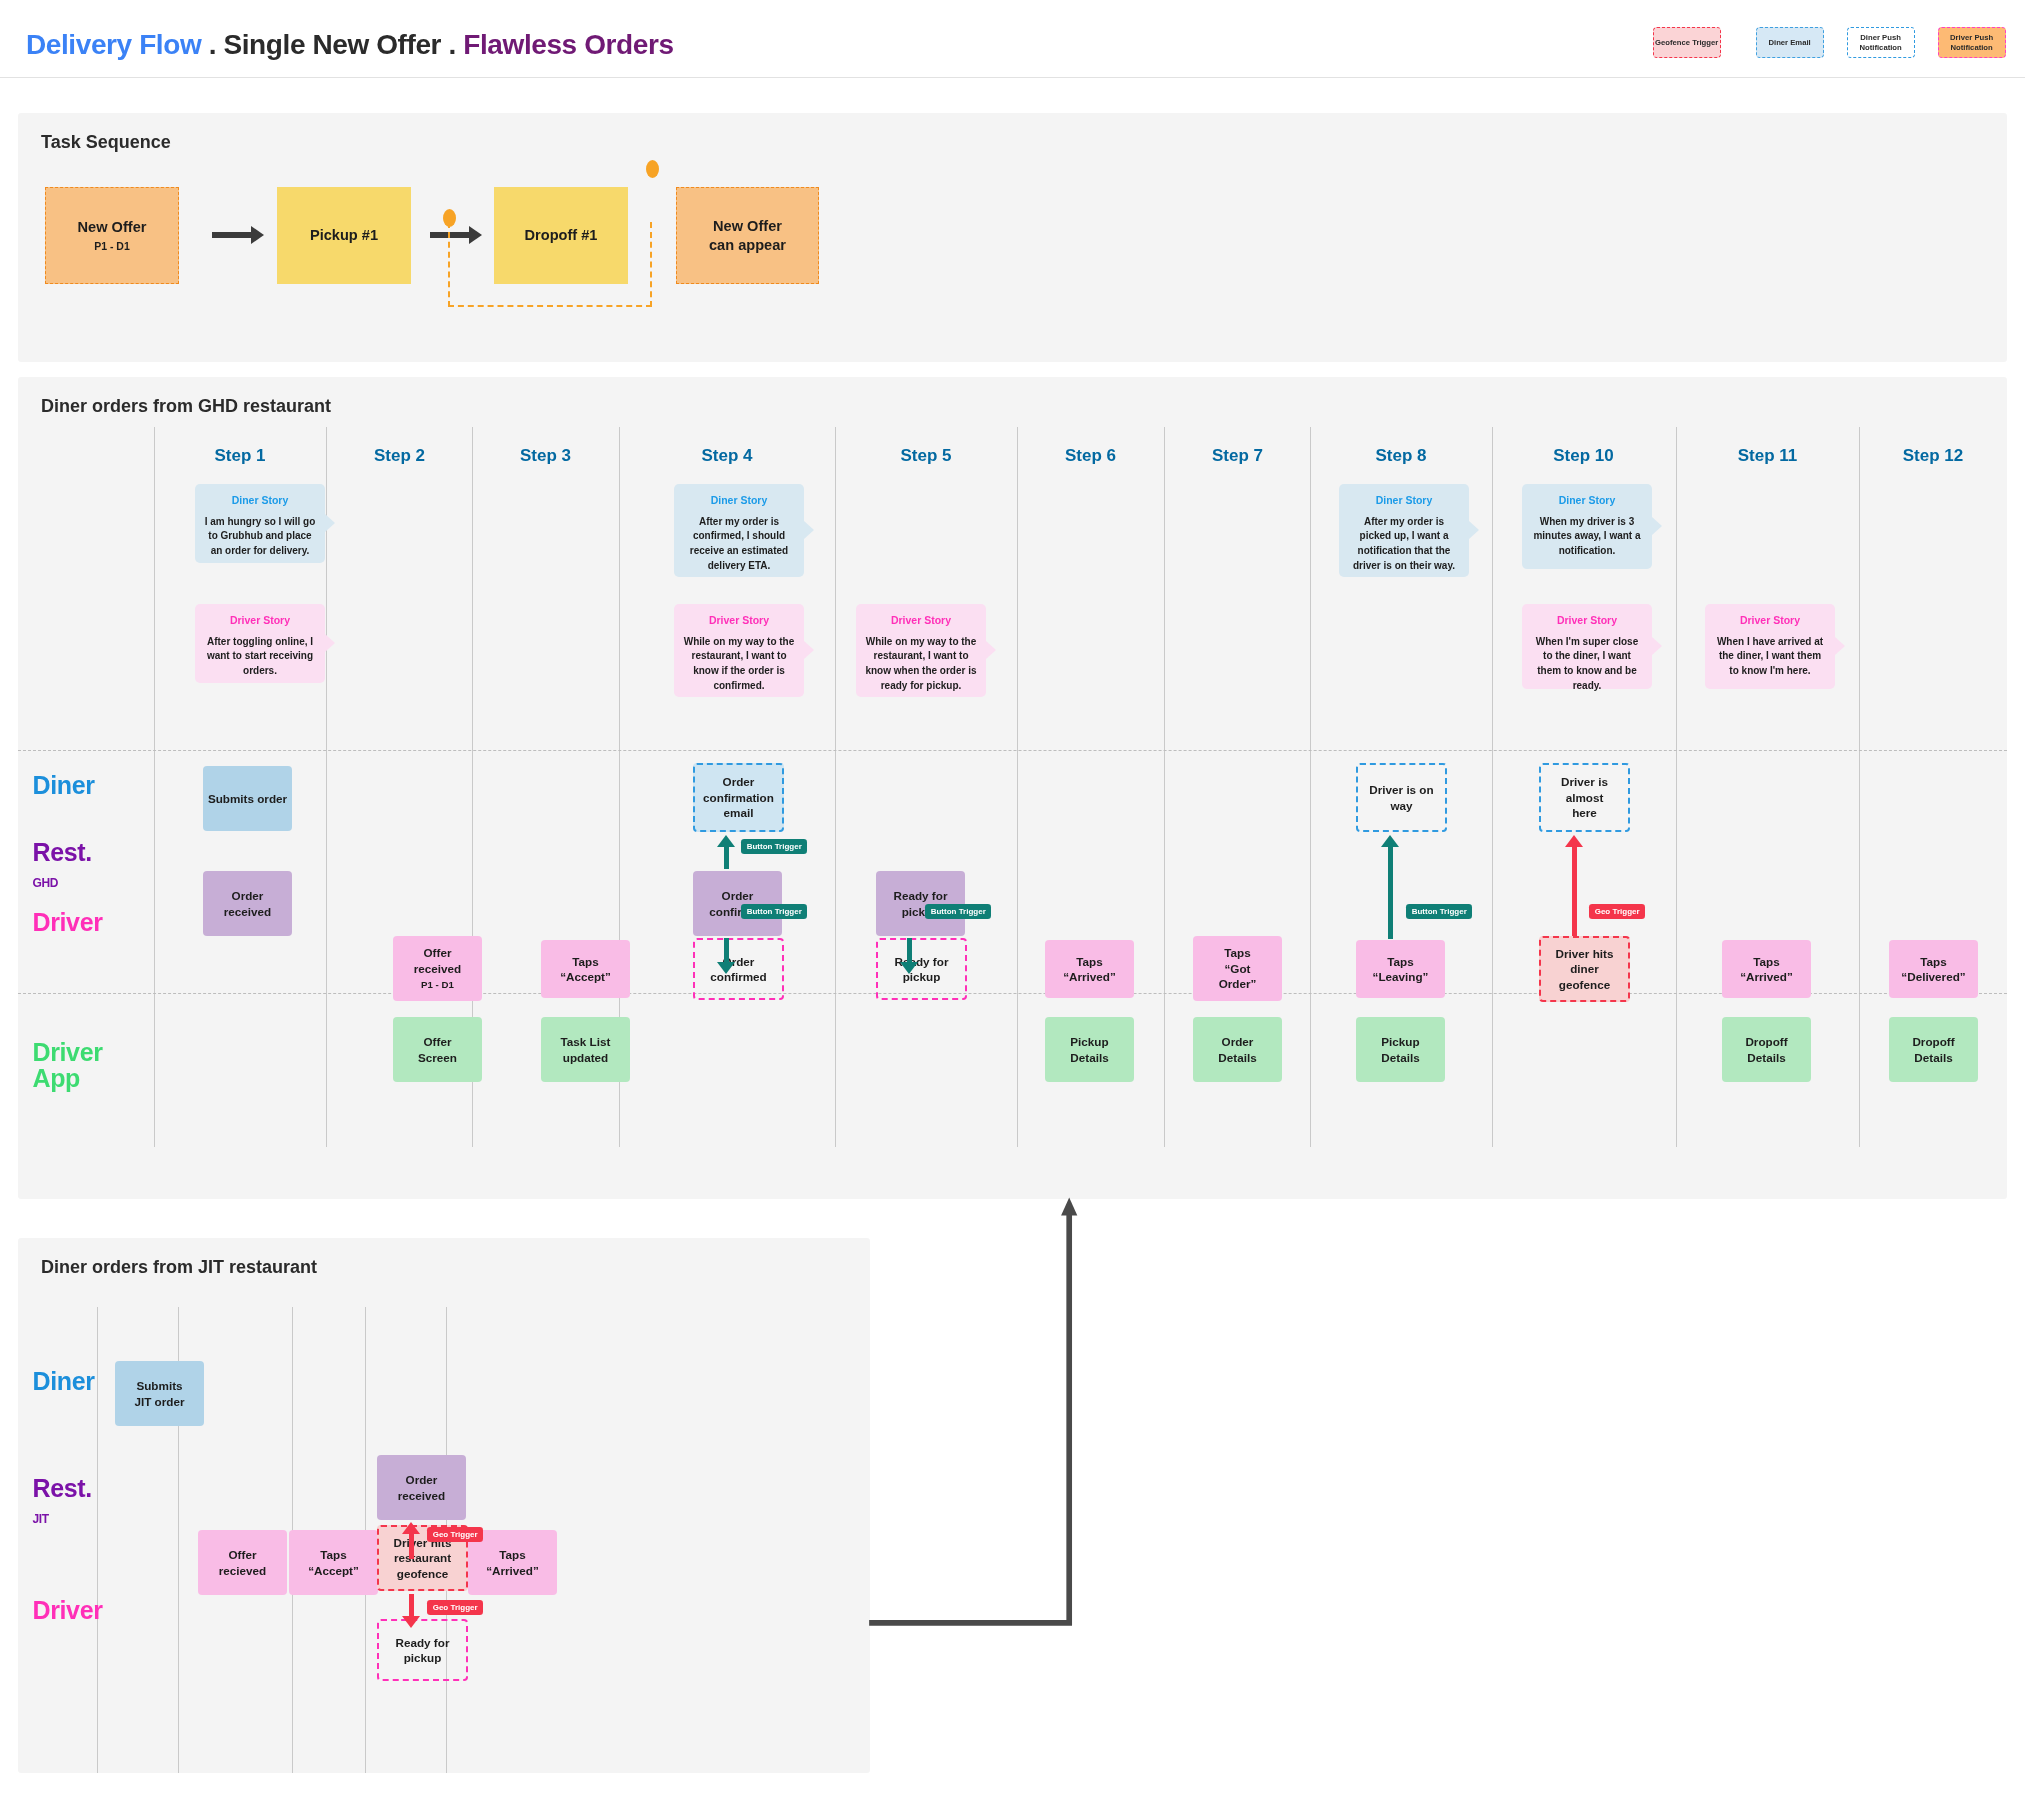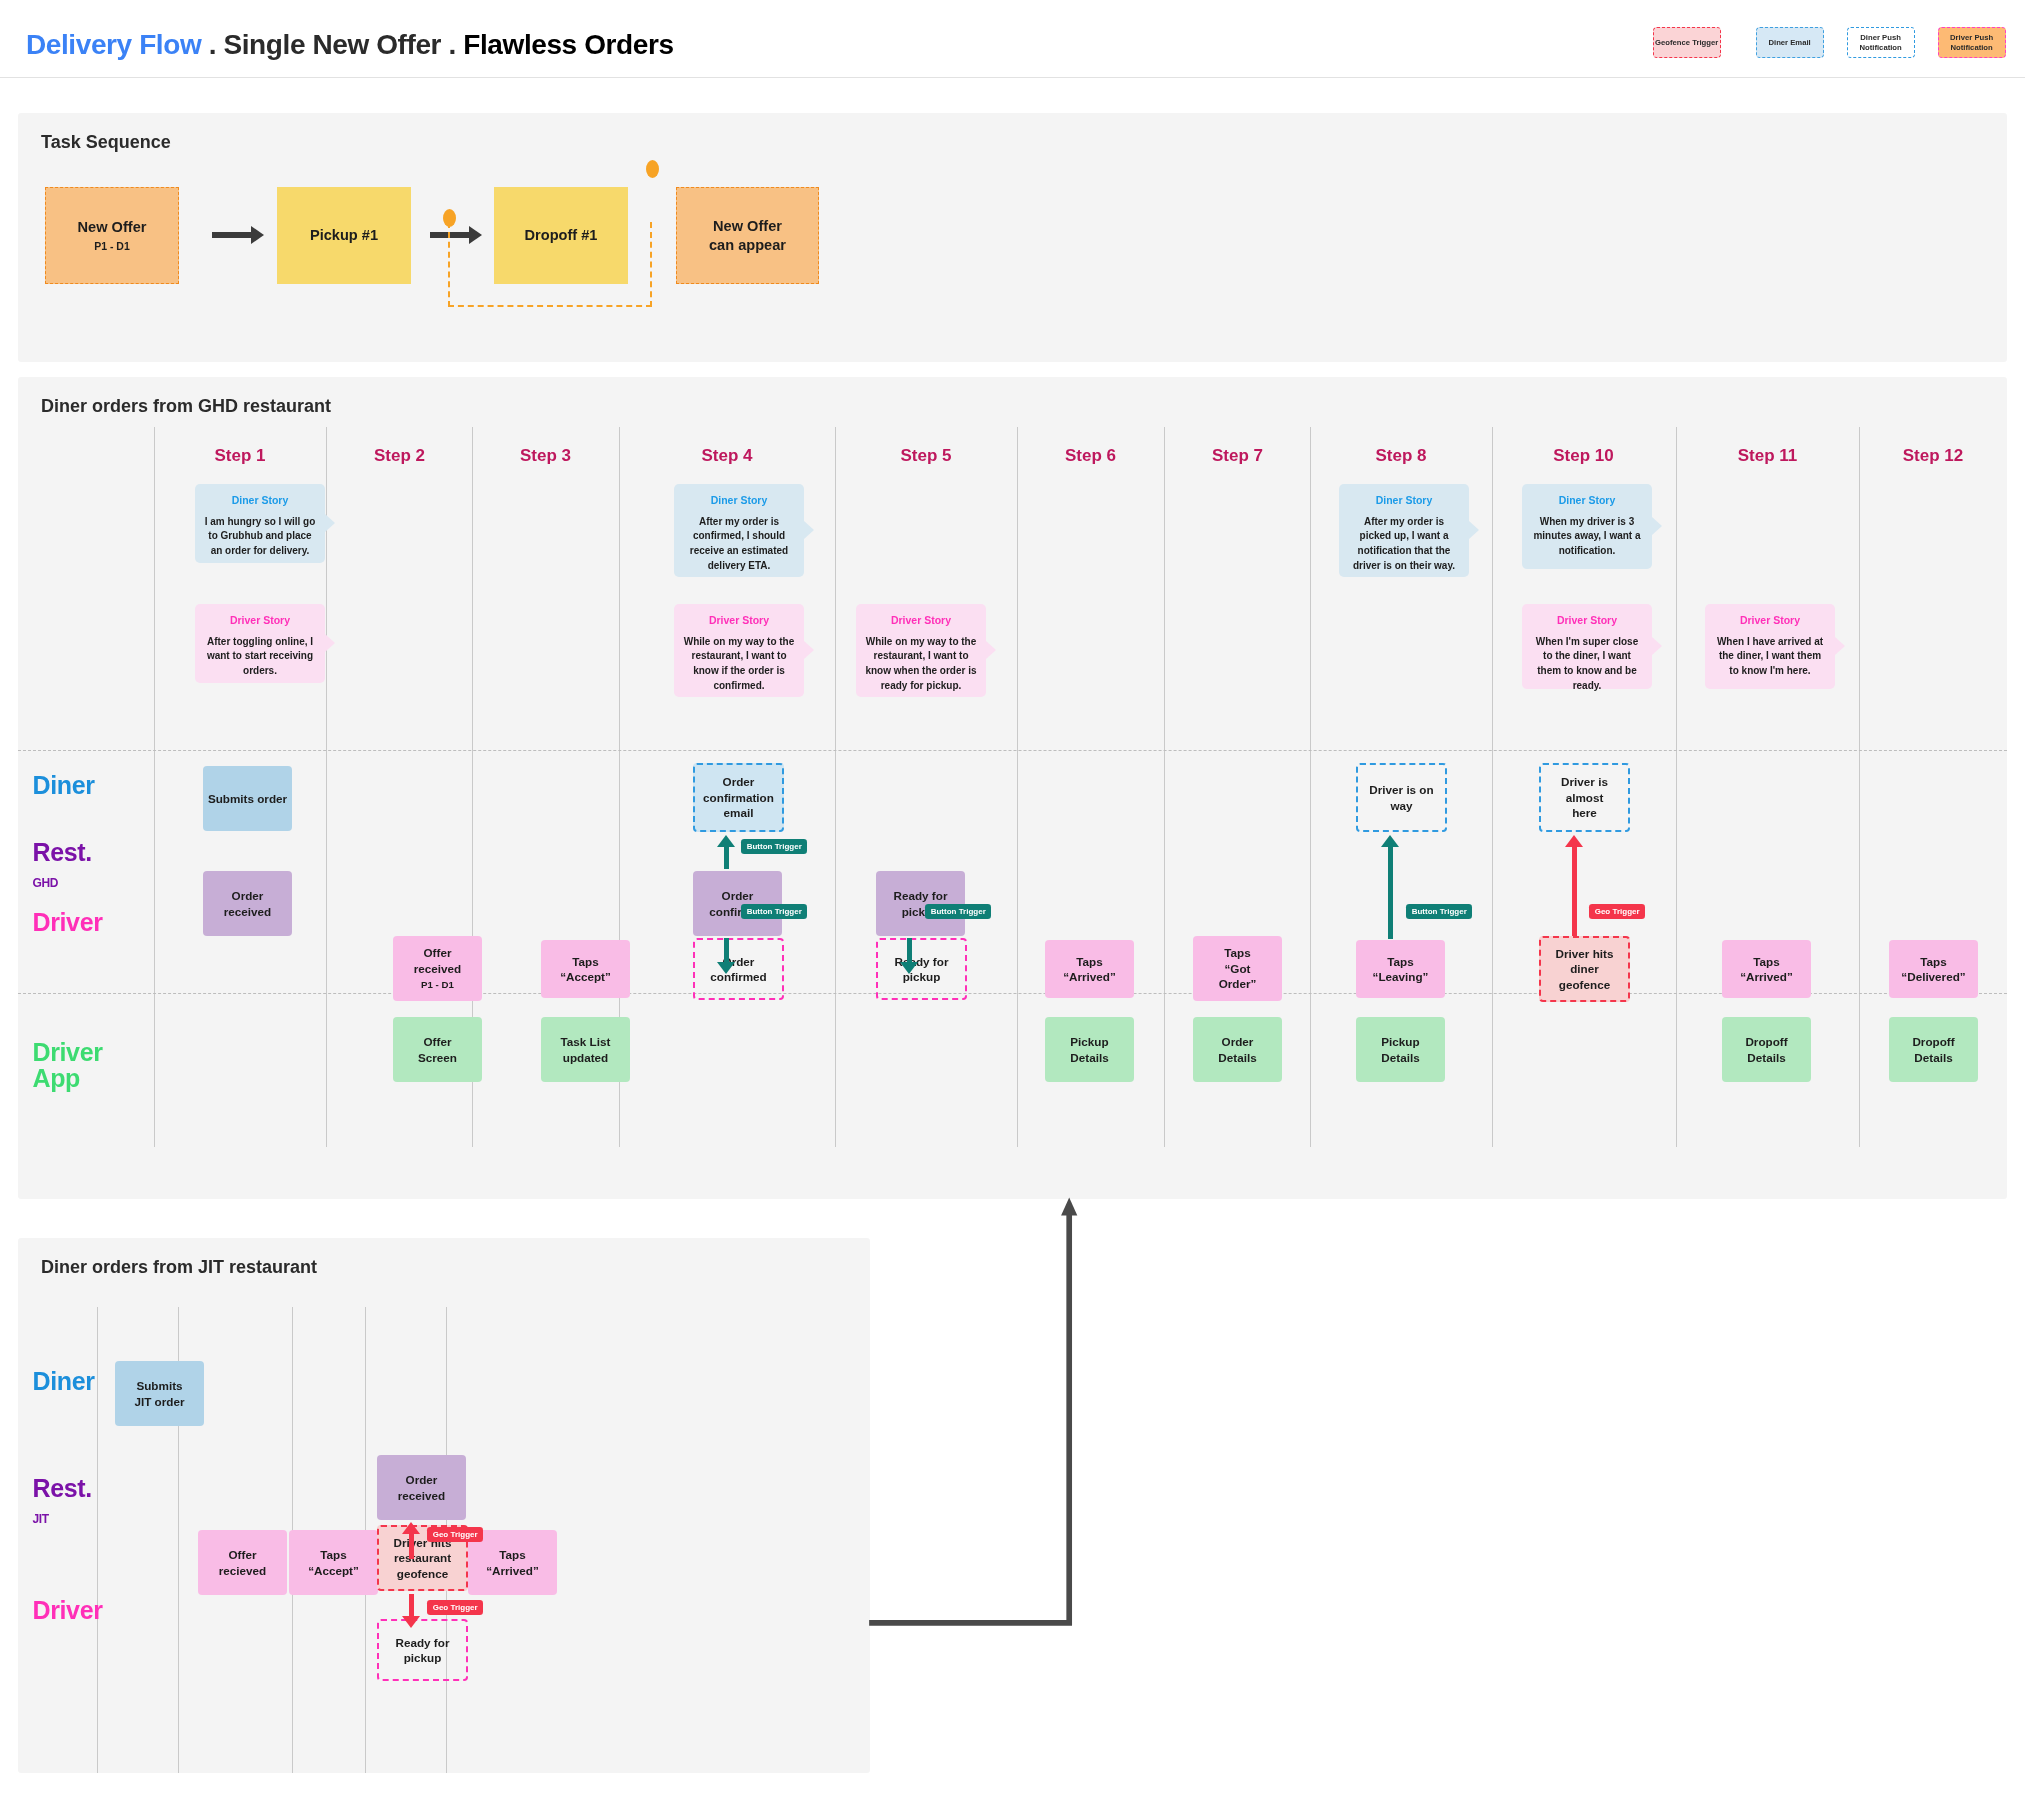--- a/index.html
+++ b/index.html
@@ -17,21 +17,21 @@
     height: 78px;
     border-bottom: 1.6px solid #e2e2e2;
   }
   #title {
     position: absolute; left: 26px; top: 29px;
     font-size: 28px; font-weight: bold; letter-spacing: -0.4px;
     white-space: nowrap;
   }
   #title .red  { color: #3b82f6; }
   #title .dark { color: #2b2b2b; }
-  #title .blue { color: #000000; margin-top: 48px; }
+  #title .blue { color: #701a75; margin-top: 48px; }
 
   #legend {
     position: absolute; right: 19.4px; top: 27px;
     display: flex; gap: 23px;
   }
   .legend-chip {
     width: 68px; height: 31px;
     display: flex; align-items: center; justify-content: center;
     text-align: center;
     font-size: 7.7px; font-weight: bold; line-height: 1.25;
@@ -100,21 +100,21 @@
   .lane-app    { color: #3ddb71; font-size: 25px; }
 
   .col-sep {
     position: absolute; width: 0.8px; background: #c9c9c9;
   }
   .row-sep {
     position: absolute; height: 0; border-top: 1.6px dashed #bdbdbd;
   }
   .step-head {
     position: absolute; text-align: center;
-    font-size: 17px; font-weight: bold; color: #be185d;
+    font-size: 17px; font-weight: bold; color: #0369a1;
   }
 
   
   .story {
     position: absolute;
     border-radius: 4.9px;
     padding: 9.7px 8px 8px 8px;
     text-align: center;
   }
   .story .st-title {

